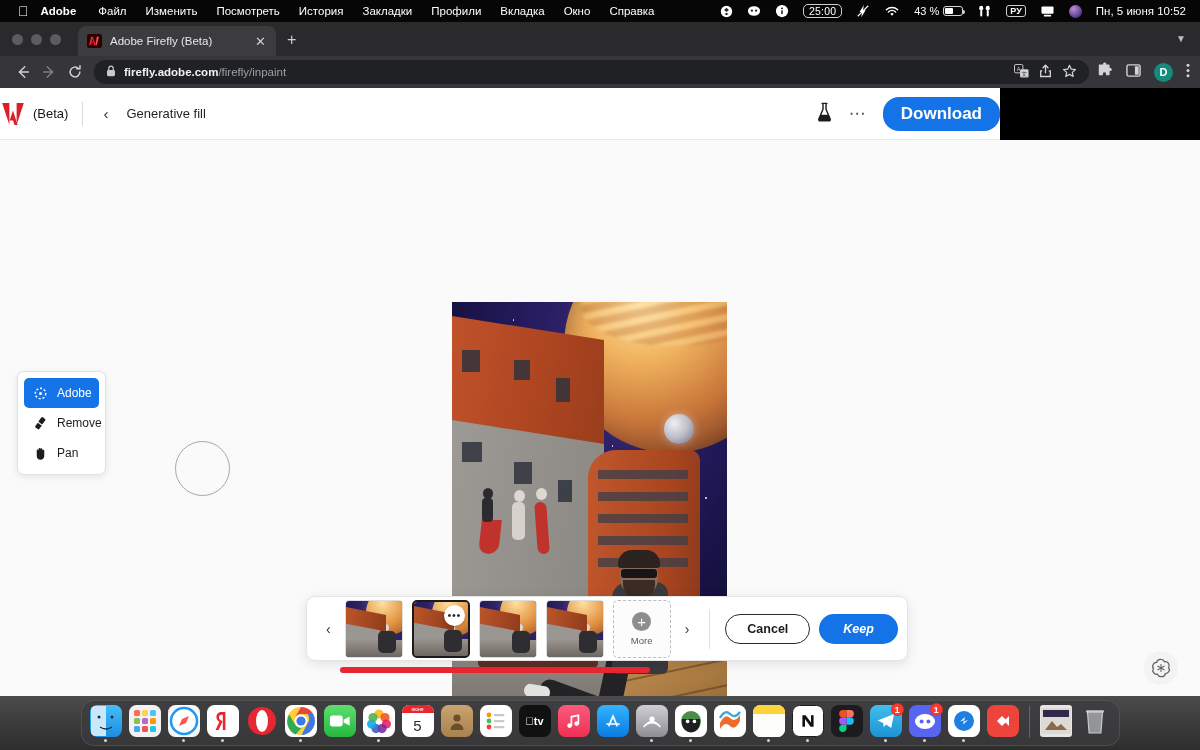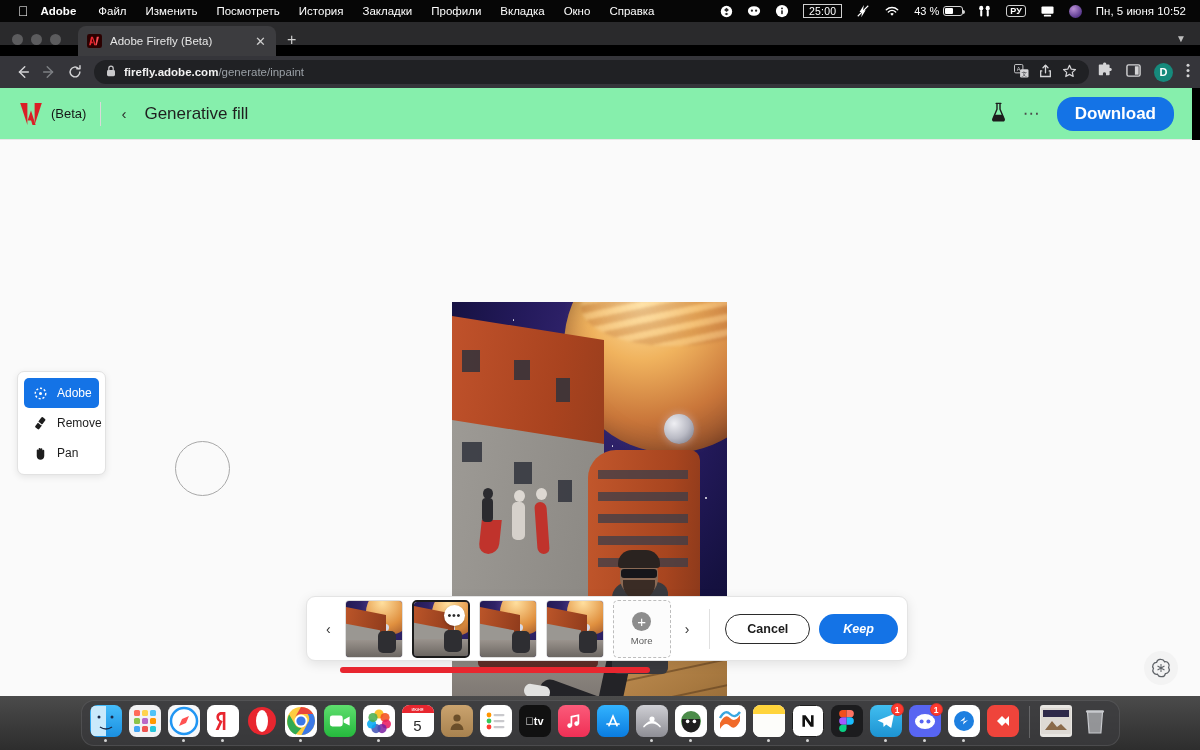--- a/index.html
+++ b/index.html
@@ -15,21 +15,21 @@
     position: absolute; top: 0; left: 0; width: 1200px; height: 22px;
     background: #060606; display: flex; align-items: center;
     color: #fff; font-size: 11.5px; padding: 0 8px;
   }
   .apple-logo { font-size: 14px; margin: 0 12px 0 10px; line-height: 1; }
   .menu-item { margin-right: 19px; white-space: nowrap; }
   .menu-item.bold { font-weight: bold; margin-right: 22px; }
   .menubar-right { margin-left: auto; display: flex; align-items: center; gap: 14px; padding-right: 6px; }
   .mb-icon { display: inline-flex; align-items: center; justify-content: center; }
   .timer-pill {
-    border: 1.2px solid #cfcfcf; border-radius: 0;
+    border: 1.2px solid #cfcfcf; border-radius: 5px;
     padding: 0px 5px; font-size: 10.5px; letter-spacing: .2px;
   }
   .batt-wrap { display: flex; align-items: center; gap: 4px; font-size: 11px; }
   .batt-body {
     width: 20px; height: 10px; border: 1.2px solid #d6d6d6; border-radius: 3px;
     position: relative; display: inline-block;
   }
   .batt-body::after {
     content: ""; position: absolute; right: -3px; top: 3px;
     width: 2px; height: 4px; background: #d6d6d6; border-radius: 0 2px 2px 0;
@@ -41,21 +41,21 @@
   }
   .siri-dot {
     width: 13px; height: 13px; border-radius: 50%;
     background: radial-gradient(circle at 35% 30%, #b98fd6, #5b3a8e 70%);
     display: inline-block;
   }
   .clock { font-size: 11.5px; white-space: nowrap; }
 
   
   .browser-tabbar {
-    position: absolute; top: 22px; left: 0; width: 1200px; height: 23px;
+    position: absolute; top: 22px; left: 0; width: 1200px; height: 34px;
     background: #2a2a2c;
   }
   .traffic { position: absolute; left: 12px; top: 12px; display: flex; gap: 8px; }
   .traffic span { width: 11px; height: 11px; border-radius: 50%; background: #5c5c5e; display: block; }
   .tab {
     position: absolute; left: 78px; top: 4px; width: 198px; height: 30px;
     background: #3c3c3f; border-radius: 8px 8px 0 0;
     display: flex; align-items: center; padding: 0 8px;
   }
   .tab-fav {
@@ -86,29 +86,29 @@
   .omni-right { display: flex; align-items: center; gap: 10px; margin-left: auto; color: #d4d4d6; }
   .toolbar-right { display: flex; align-items: center; gap: 13px; color: #d4d4d6; }
   .avatar-d {
     width: 19px; height: 19px; border-radius: 50%; background: #168a7c;
     color: #fff; font-size: 11px; font-weight: bold;
     display: flex; align-items: center; justify-content: center;
   }
 
   
   .app-header {
-    position: absolute; top: 88px; left: 0; width: 1192px; height: 52px;
-    background: #86efac; display: flex; align-items: center;
-    padding: 0 18px; border-bottom: 1px solid #e8e8e8;
+    position: absolute; top: 88px; left: 0; width: 1000px; height: 52px;
+    background: #ffffff; display: flex; align-items: center;
+    padding: 0 0; border-bottom: 1px solid #e8e8e8;
   }
   .adobe-mark { width: 26px; height: 24px; flex: none; }
   .beta-txt { font-size: 13px; color: #161616; margin-left: 7px; }
   .hdr-div { width: 1px; height: 24px; background: #d9d9d9; margin: 0 14px; }
   .back-chev { color: #2c2c2c; font-size: 15px; padding: 3px 6px; }
-  .page-title { font-size: 17px; color: #1f1f1f; margin-left: 12px; }
+  .page-title { font-size: 13px; color: #1f1f1f; margin-left: 12px; }
   .hdr-right { margin-left: auto; display: flex; align-items: center; gap: 16px; }
   .dots-btn { font-size: 17px; color: #4a4a4a; letter-spacing: 1px; line-height: 1; }
   .download-btn {
     background: #1473e6; color: #fff; border-radius: 16px;
     padding: 7px 18px; font-size: 17px; font-weight: bold;
   }
 
   
   .canvas {
     position: absolute; top: 140px; left: 0; width: 1200px; height: 556px;
@@ -463,21 +463,21 @@
     </span>
 
     <div class="omnibox">
       <span class="lock-ico">
         <svg width="10" height="12" viewBox="0 0 10 12">
             <rect x="1" y="5" width="8" height="6.2" rx="1.4" fill="#c9c9cb"></rect>
             <path d="M2.8 5V3.4a2.2 2.2 0 0 1 4.4 0V5" stroke="#c9c9cb" stroke-width="1.2" fill="none"></path>
           </svg>
       </span>
       <span class="url-strong">firefly.adobe.com</span>
-      <span class="url-dim">/generate/inpaint</span>
+      <span class="url-dim">/firefly/inpaint</span>
       <span class="omni-right">
         <span>
           <svg width="15" height="14" viewBox="0 0 16 15">
               <rect x="0.5" y="0.5" width="9" height="9" rx="1.4" stroke="#d4d4d6" fill="none"></rect>
               <text x="5" y="7.2" font-size="6" fill="#d4d4d6" text-anchor="middle" font-family="Liberation Sans">A</text>
               <rect x="6.5" y="5.5" width="9" height="9" rx="1.4" fill="#d4d4d6"></rect>
               <text x="11" y="12.4" font-size="6" fill="#35353a" text-anchor="middle" font-family="Liberation Sans">文</text>
             </svg>
         </span>
         <span>

